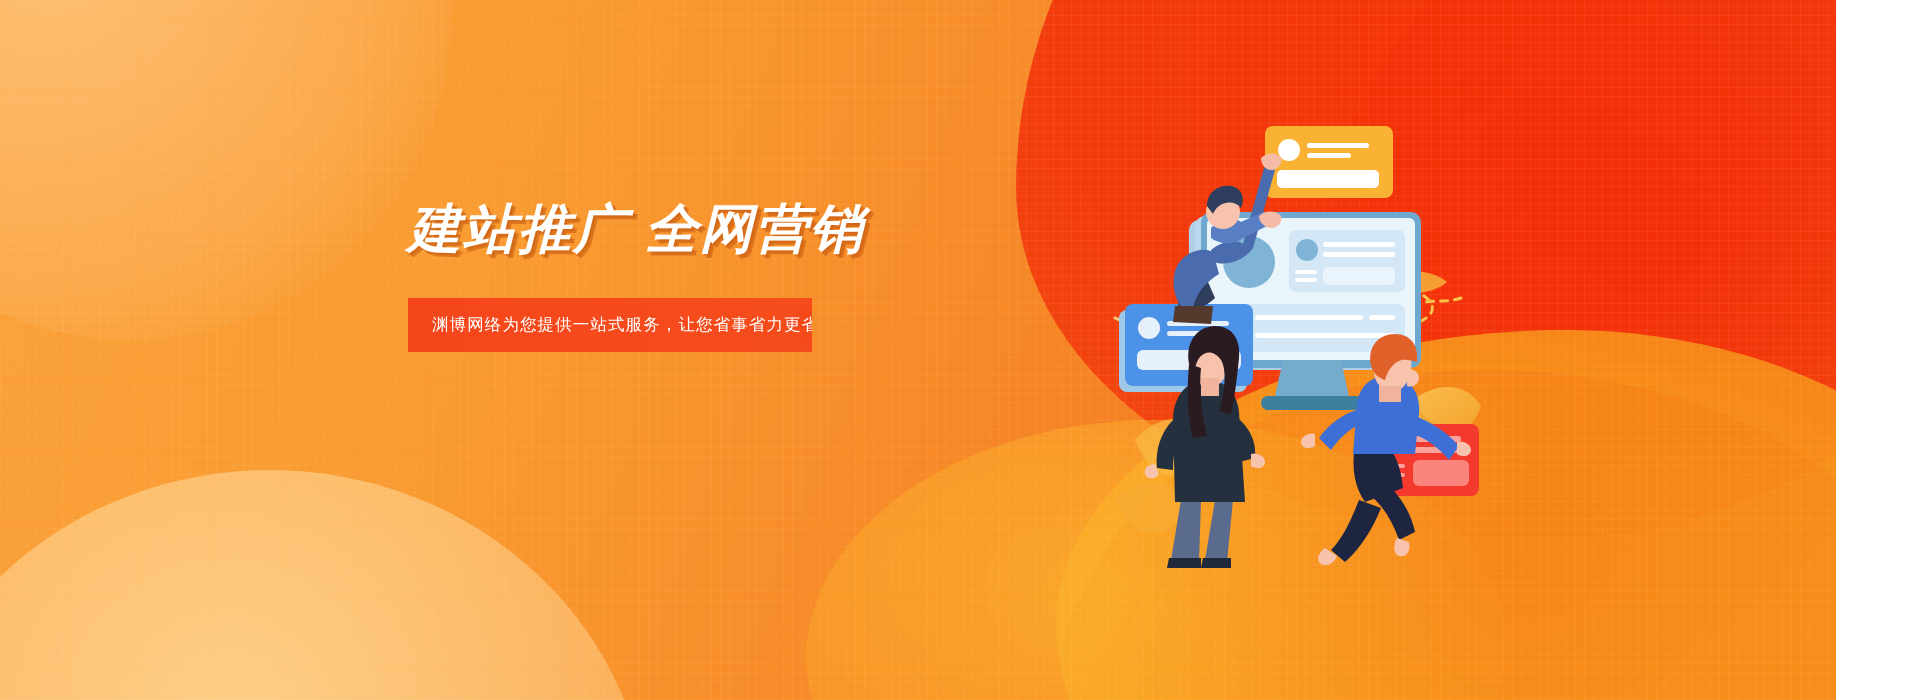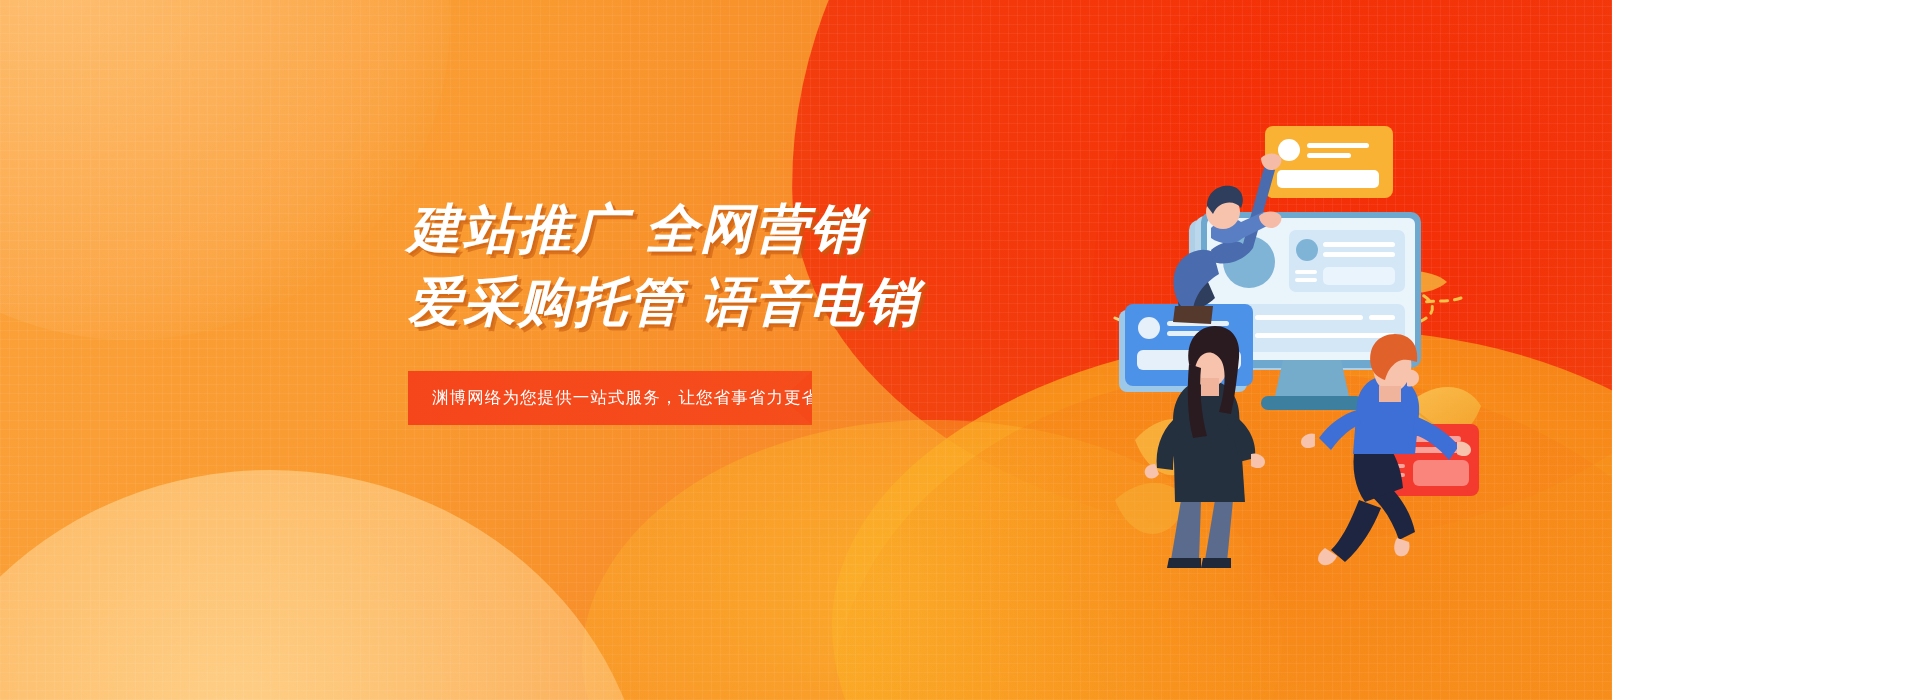--- a/index.html
+++ b/index.html
@@ -1,20 +1,20 @@
 <!DOCTYPE html>
 <html><head>
 <meta charset="utf-8">
 <style>
   html,body{margin:0;padding:0;background:#ffffff;}
   body{font-family:"Liberation Sans","DejaVu Sans",sans-serif;}
 
   .banner{
     position:relative;
-    width:1612px;height:700px;
+    width:1836px;height:700px;
     overflow:hidden;
     background:linear-gradient(110deg,#FBA23A 0%,#F99B30 28%,#F78A27 52%,#F4731D 74%,#F2601A 100%);
   }
 
   
   .bg-layer{position:absolute;inset:0;overflow:hidden;}
 
   .blob-tl{
     position:absolute;left:-190px;top:-300px;
     width:640px;height:640px;border-radius:50%;
@@ -257,21 +257,20 @@
         <path d="M258,244 C258,230 268,222 280,224 C292,226 298,236 296,250 C294,264 286,272 276,272 C266,272 258,260 258,246 Z" fill="#F7C3AD"></path>
         <path d="M264,266 L286,266 L286,282 L264,282 Z" fill="#F0B49D"></path>
         <path d="M256,246 C252,226 264,214 280,214 C296,214 304,226 302,242 C296,240 288,238 282,242 C276,246 272,252 270,260 C264,258 258,254 256,246 Z" fill="#E0622A"></path>
         <path d="M292,250 C298,248 304,252 304,258 C304,264 298,268 292,266 Z" fill="#F7C3AD"></path>
       </g>
     </svg>
   </div>
 
   <div class="copy">
     <div class="headline l1">建站推广  全网营销</div>
-    <div class="headline l2">爱采购托管   语音电销</div>
 
     <div class="ribbon">
       <div class="ribbon-body"></div>
       <div class="ribbon-text">渊博网络为您提供一站式服务，让您省事省力更省心</div>
     </div>
   </div>
 
 </div>
 
 </body></html>

